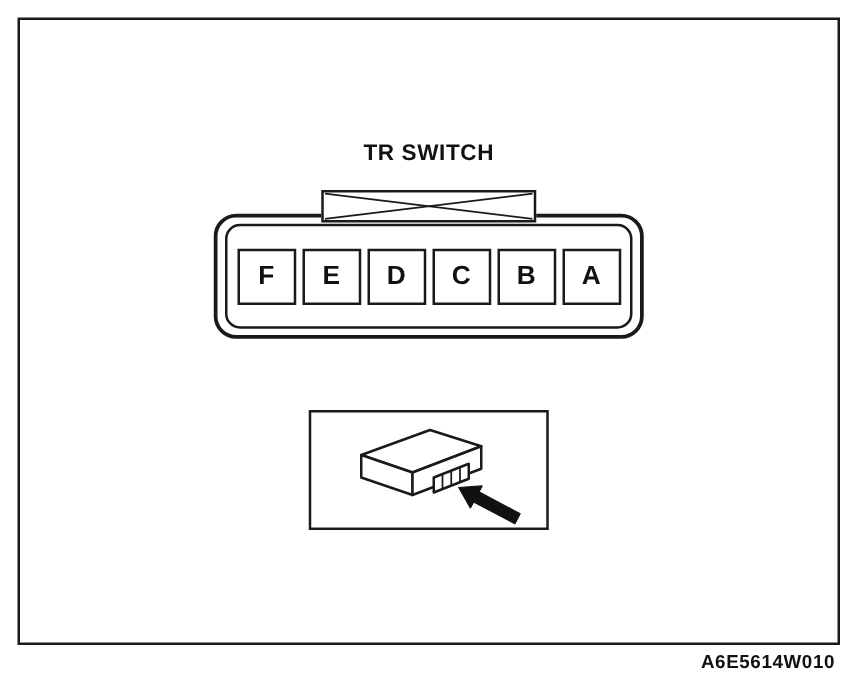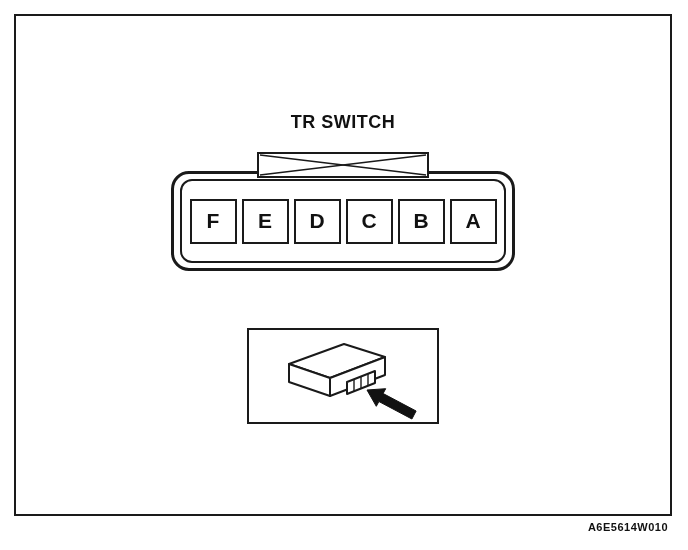--- a/index.html
+++ b/index.html
@@ -134,21 +134,21 @@
   .arrow {
     fill: #111111;
     stroke: #111111;
     stroke-width: 1;
     stroke-linejoin: round;
   }
   .figure-code {
     position: absolute;
     right: 20px;
     top: 521px;
-    font-size: 11px;
+    font-size: 15px;
     font-weight: bold;
     color: #111111;
     letter-spacing: 0.5px;
   }
 </style>
 </head>
 <body>
 
 <div class="page">
   <div class="frame">

